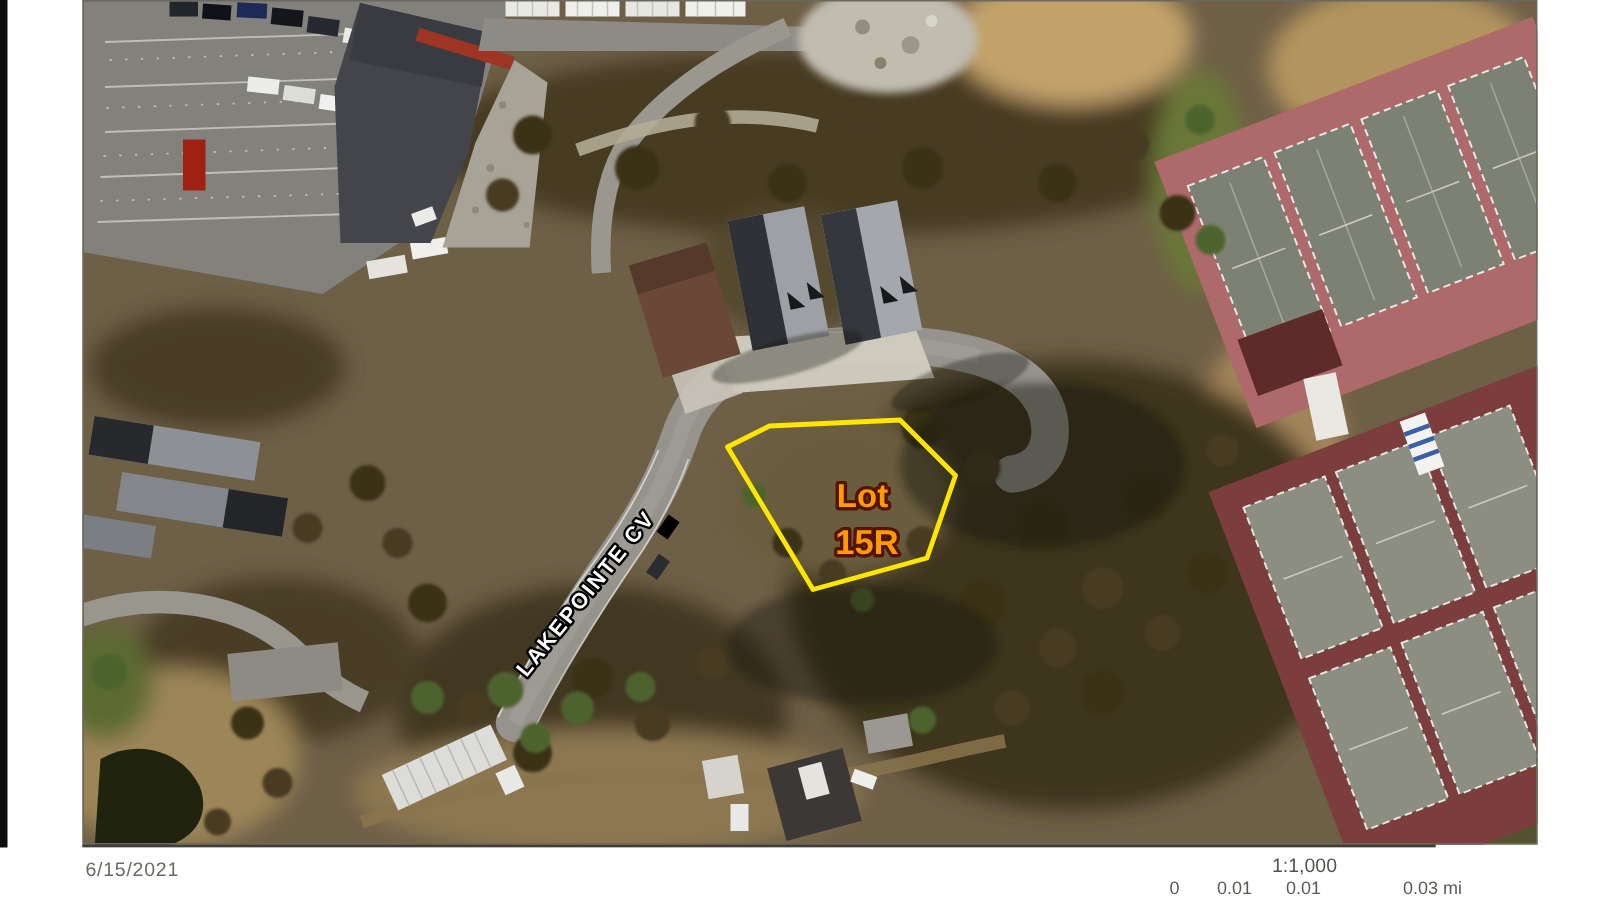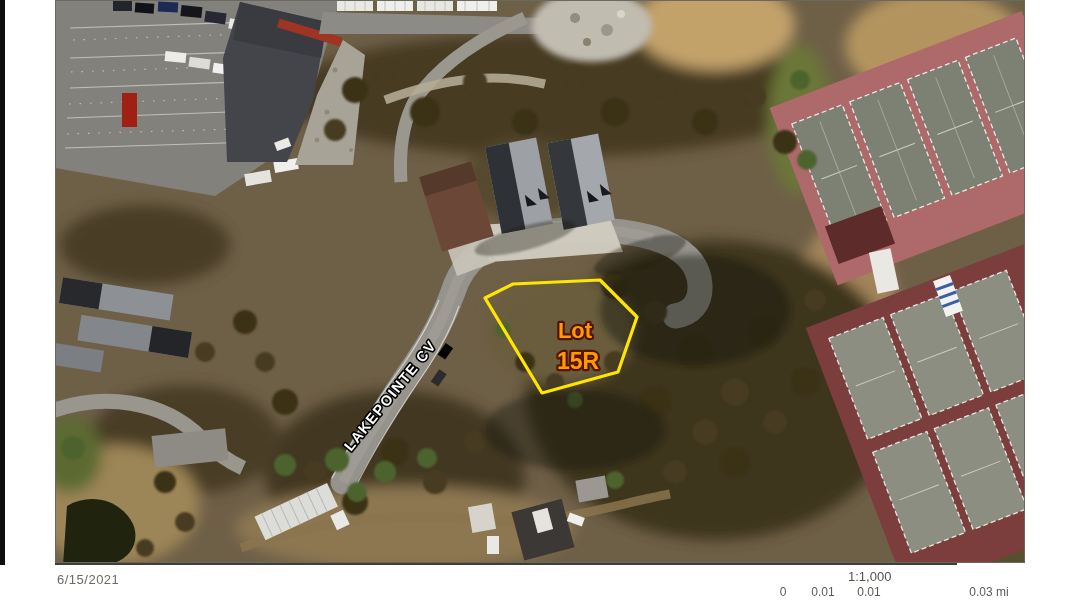--- a/index.html
+++ b/index.html
@@ -7,21 +7,21 @@
         font-family:"Liberation Sans",sans-serif;}
   .black-strip{position:absolute;left:0;top:0;width:5px;height:600px;background:#0e0e0e;}
   .map-wrap{position:absolute;left:55px;top:0;width:902px;height:563px;
             border-bottom:2px solid #3f3e37;background:#6e5f47;}
   .map-wrap svg{display:block;}
   .footer{position:absolute;left:0;top:565px;width:1066px;height:35px;background:#ffffff;}
   .date-label{position:absolute;left:57px;top:7px;font-size:13px;color:#6e6a63;letter-spacing:0.5px;}
   .scale-ratio{position:absolute;left:848px;top:4px;width:100px;
                font-size:13px;color:#55524c;}
   .sb-label{position:absolute;top:20px;transform:translateX(-50%);font-size:12px;color:#5d5a54;white-space:nowrap;}
-  .sb-0{left:783px;} .sb-1{left:823px;} .sb-2{left:869px;} .sb-3{left:955px;margin-left:34px;}
+  .sb-0{left:783px;} .sb-1{left:823px;} .sb-2{left:869px;} .sb-3{left:955px;}
   text{font-family:"Liberation Sans",sans-serif;}
 </style>
 </head>
 <body>
 
 <div class="page">
   <div class="black-strip"></div>
 
   <div class="map-wrap">
     <svg width="970" height="563" viewBox="0 0 970 563">

